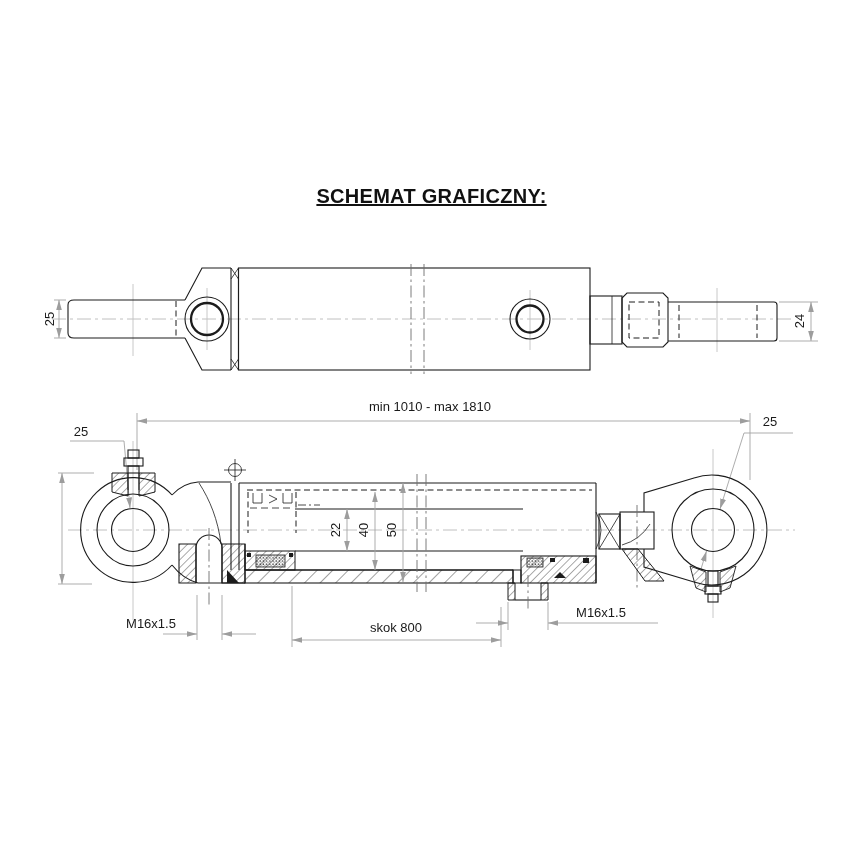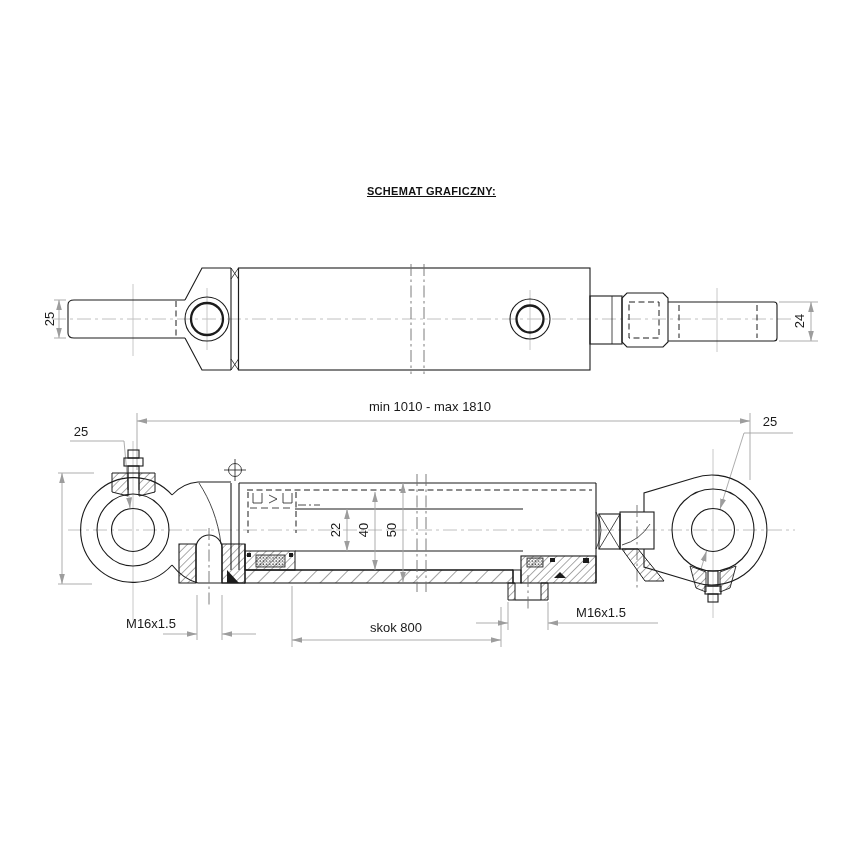--- a/index.html
+++ b/index.html
@@ -1,19 +1,19 @@
 <!DOCTYPE html>
 <html><head>
 <meta charset="utf-8">
 <style>
   html,body{margin:0;padding:0;background:#fff;}
   .stage{position:relative;width:863px;height:863px;background:#ffffff;overflow:hidden;
          font-family:"Liberation Sans", sans-serif;}
   .title{position:absolute;top:185px;left:50%;transform:translateX(-50%);
-         font-size:11px;font-weight:bold;letter-spacing:.3px;color:#111;
+         font-size:20px;font-weight:bold;letter-spacing:.3px;color:#111;
          text-decoration:underline;white-space:nowrap;}
   svg{position:absolute;top:0;left:0;}
   svg text{font-family:"Liberation Sans", sans-serif;font-size:13px;fill:#1a1a1a;}
   .blk{stroke:#1c1c1c;stroke-width:1.1;fill:none;}
   .blk2{stroke:#1c1c1c;stroke-width:2.3;fill:none;}
   .thin{stroke:#1c1c1c;stroke-width:0.8;fill:none;}
   .dash{stroke:#1c1c1c;stroke-width:1;fill:none;stroke-dasharray:6,3.5;}
   .cl{stroke:#b9b9b9;stroke-width:0.9;fill:none;stroke-dasharray:14,4,3,4;}
   .cld{stroke:#6e6e6e;stroke-width:0.9;fill:none;stroke-dasharray:12,3.5,2.5,3.5;}
   .dim{stroke:#a4a4a4;stroke-width:0.9;fill:none;}

